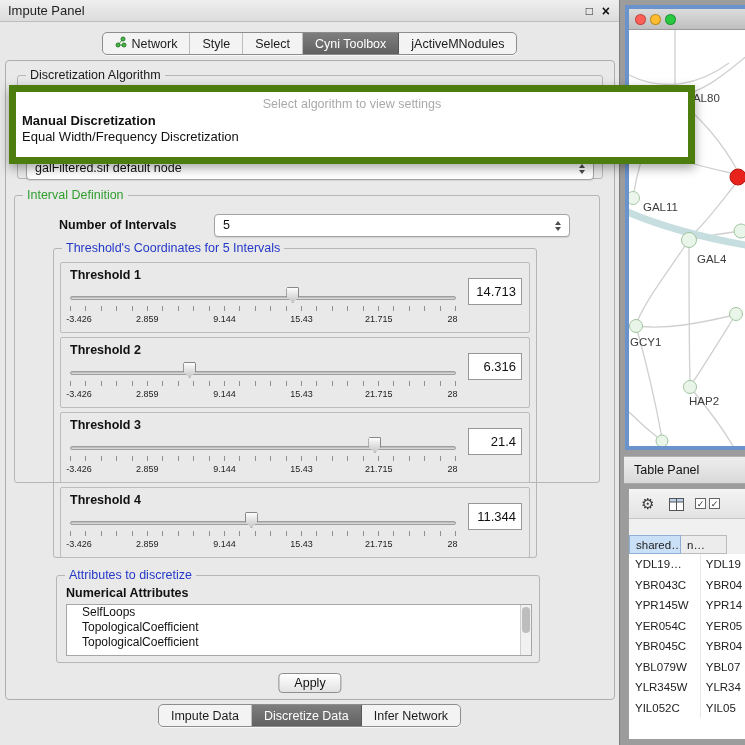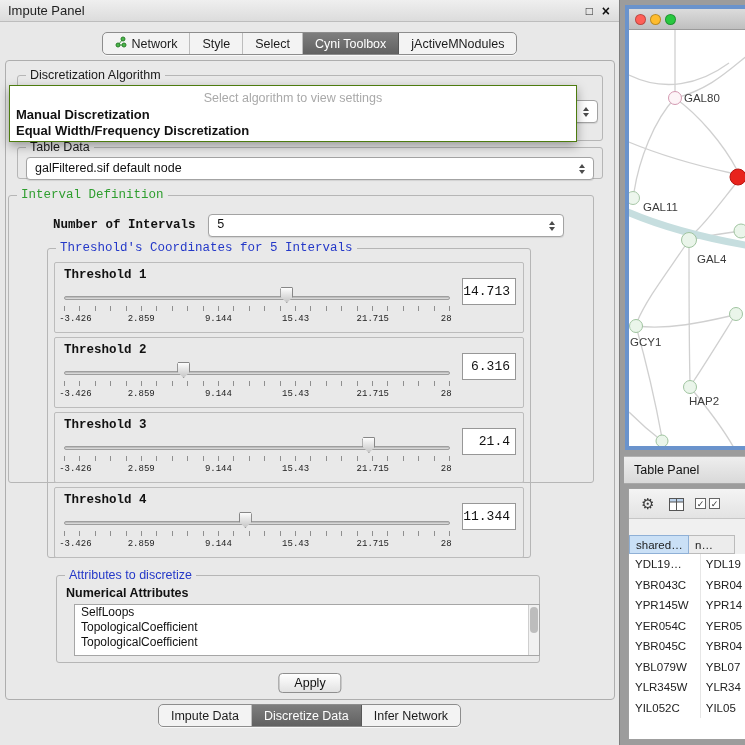--- a/index.html
+++ b/index.html
@@ -40,25 +40,25 @@
   
   .combo { position:absolute; height:23px; background:#fff; border:1px solid #a3a3a3;
     border-radius:4px; font-size:12.5px; color:#111; line-height:21px;
     padding:0 24px 0 8px; box-shadow:0 1px 1px rgba(0,0,0,.10); white-space:nowrap; overflow:hidden; }
   .combo-arrows { position:absolute; right:3px; top:2px; bottom:2px; width:16px;
     display:flex; flex-direction:column; align-items:center; justify-content:center; }
   .combo-arrows::before { content:""; border:3.5px solid transparent; border-bottom:4.5px solid #4c4c4c; margin-bottom:1px; }
   .combo-arrows::after  { content:""; border:3.5px solid transparent; border-top:4.5px solid #4c4c4c; margin-top:1px; }
 
   
-  .dropdown { position:absolute; left:8px; top:84px; width:568px; z-index:40;
-    background:#fff; border:1px solid #4d7c0f; box-shadow:0 4px 10px rgba(0,0,0,.35);
-    padding:4px 0 2px; }
+  .dropdown { position:absolute; left:8px; top:84px; width:686px; z-index:40;
+    background:#fff; border:7px solid #4d7c0f; box-shadow:0 4px 10px rgba(0,0,0,.35);
+    padding:4px 0 12px; }
   .dd-placeholder { text-align:center; color:#a9a9a9; font-size:12.5px; line-height:17px; }
-  .dd-item { font-size:13px; color:#111; line-height:16px; padding-left:6px;font-weight:bold; }
+  .dd-item { font-size:13px; color:#111; line-height:16px; padding-left:6px; }
   .dd-item.bold { font-weight:bold; }
 
   
   .thresholds-inner { position:absolute; inset:0; padding-top:13px; }
   .threshold-box { position:relative; height:71px; margin:0 6px 4px 6px;
     border:1px solid #bcbcbc; border-radius:2px; background:#e9e9e9; }
   .th-label { position:absolute; left:9px; top:5px; font-size:12.5px; font-weight:bold; color:#111; }
   .slider { position:absolute; left:9px; top:22px; width:386px; height:46px; }
   .track { position:absolute; left:0; right:0; top:11px; height:4px; background:#dadada;
     border:1px solid #9e9e9e; border-radius:2px; box-shadow:inset 0 1px 1px rgba(0,0,0,.15); }
@@ -74,22 +74,22 @@
   .tl2 { left:40%; transform:translateX(-50%); }
   .tl3 { left:60%; transform:translateX(-50%); }
   .tl4 { left:80%; transform:translateX(-50%); }
   .tl5 { left:100%;transform:translateX(-85%); }
   .value-box { position:absolute; right:7px; top:15px; width:54px; height:27px;
     background:#fff; border:1px solid #979797; font-size:13px; color:#111;
     line-height:25px; text-align:right; padding-right:5px; }
 
   
   .attr-list-title { position:absolute; left:9px; top:10px; font-size:12.5px; font-weight:bold; color:#111; }
-  .listbox { position:absolute; left:17px; top:28px; width:466px; height:52px;
-    background:#fff; border:1px solid #a6a6a6; overflow:hidden; }
+  .listbox { position:absolute; left:9px; top:28px; width:466px; height:52px;
+    background:#fff; border:1px solid #a6a6a6; overflow:hidden;padding-left:9px; }
   .list-item { font-size:12px; color:#111; line-height:15px; padding-left:6px; white-space:nowrap; }
   .list-scrollbar { position:absolute; right:0; top:0; bottom:0; width:11px;
     background:#f1f1f1; border-left:1px solid #cfcfcf; }
   .list-scroll-thumb { position:absolute; left:1px; right:1px; top:2px; height:26px;
     background:#bdbdbd; border-radius:5px; }
 
   .apply-btn { position:absolute; left:50%; top:612px; transform:translateX(-50%);
     height:20px; padding:0 15px; font-size:12.5px; color:#111;
     background:linear-gradient(#ffffff,#e2e2e2); border:1px solid #8f8f8f; border-radius:4px; }
 
@@ -112,21 +112,21 @@
     background:#f0f0f0; border:1px solid #9f9f9f; border-right:none; overflow:hidden; }
   .tw-toolbar { position:absolute; left:0; top:0; right:0; height:30px;
     background:linear-gradient(#f4f4f4,#e3e3e3); border-bottom:1px solid #c6c6c6; }
   .gear { position:absolute; left:12px; top:4px; font-size:15px; color:#3a3a3a; line-height:22px; }
   .columns-icon { position:absolute; left:40px; top:8px; }
   .mini-check { position:absolute; top:9px; width:11px; height:11px; background:#fff;
     border:1px solid #666; font-size:9px; line-height:10px; text-align:center; color:#333; }
   .mini-check.c1 { left:66px; } .mini-check.c2 { left:80px; }
   .tw-header { position:absolute; left:0; top:46px; height:19px; display:flex; }
   .th-cell { font-size:11.5px; color:#222; line-height:18px; padding-left:6px; white-space:nowrap; overflow:hidden; }
-  .th-cell.c0 { width:60px; background:#cae0f6; border:1px solid #8fb0d6; }
+  .th-cell.c0 { width:52px; background:#cae0f6; border:1px solid #8fb0d6; }
   .th-cell.c1 { width:46px; background:#ececec; border:1px solid #bbb; border-left:none; }
   .tw-rows { position:absolute; left:0; top:65px; right:0; bottom:0; background:#fff; }
   .t-row { display:flex; height:20.5px; }
   .t-cell { font-size:11.5px; color:#222; line-height:20px; white-space:nowrap; overflow:hidden; }
   .t-cell.c0 { width:72px; padding-left:6px; }
   .t-cell.c1 { width:46px; padding-left:5px; border-left:1px solid #e6e6e6; }
 </style>
 </head>
 <body>
 
@@ -184,21 +184,21 @@
       </div>
 
       <div class="group" style="left:11px; top:86px; width:586px; height:32px;">
         <span class="group-title">Table Data</span>
         <div class="combo" style="left:8px; top:9px; width:568px;">
           <span>galFiltered.sif default node</span>
           <span class="combo-arrows"></span>
         </div>
       </div>
 
-      <div class="group" style="left:2px; top:134px; width:586px; height:288px;font-family:Liberation Mono, monospace;">
+      <div class="group" style="left:8px; top:134px; width:586px; height:288px;">
         <span class="group-title green">Interval Definition</span>
 
         <div style="position:absolute; left:44px; top:22px; font-size:12.5px; font-weight:bold; color:#111;">Number of Intervals</div>
         <div class="combo" style="left:199px; top:18px; width:356px;">
           <span>5</span>
           <span class="combo-arrows"></span>
         </div>
 
         <div class="group" style="left:38px; top:52px; width:484px; height:310px;">
           <span class="group-title blue">Threshold's Coordinates for 5 Intervals</span>

